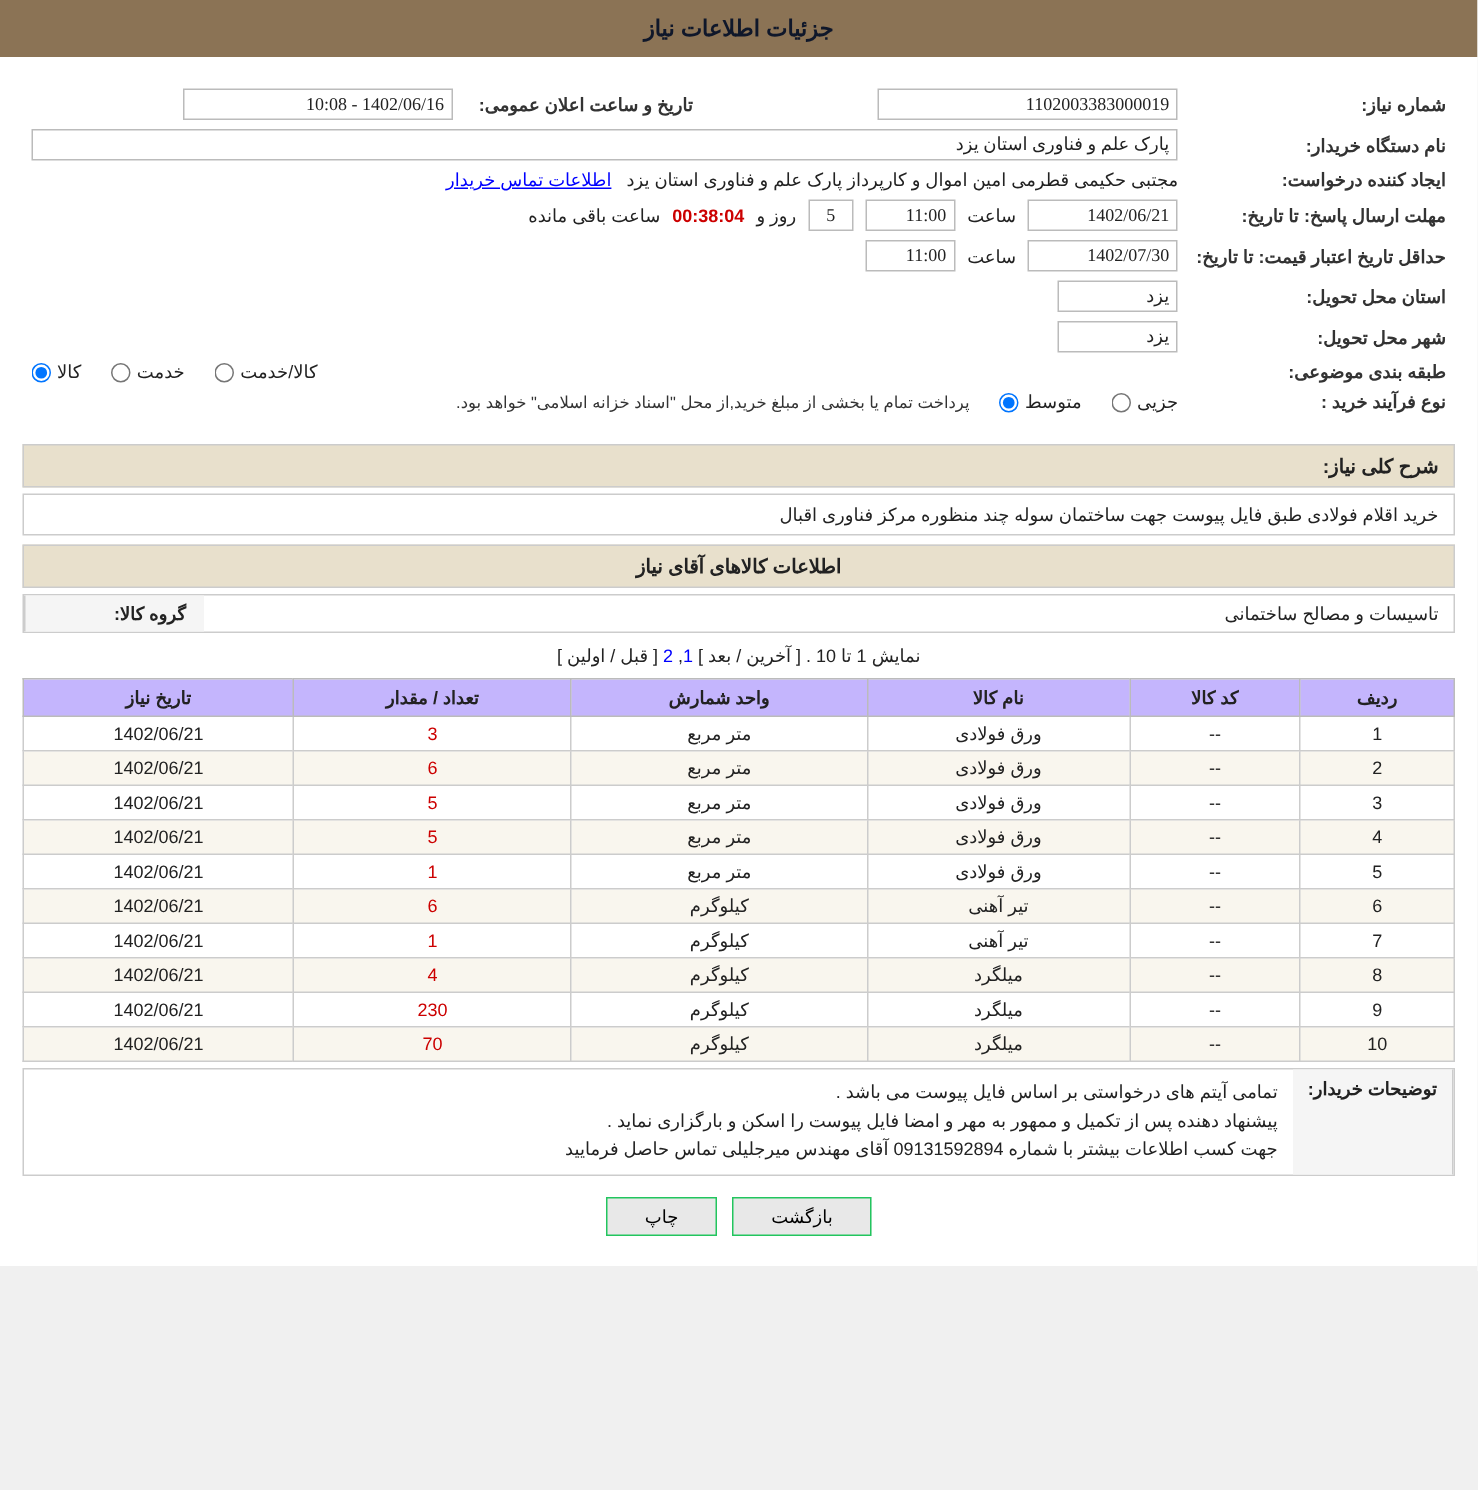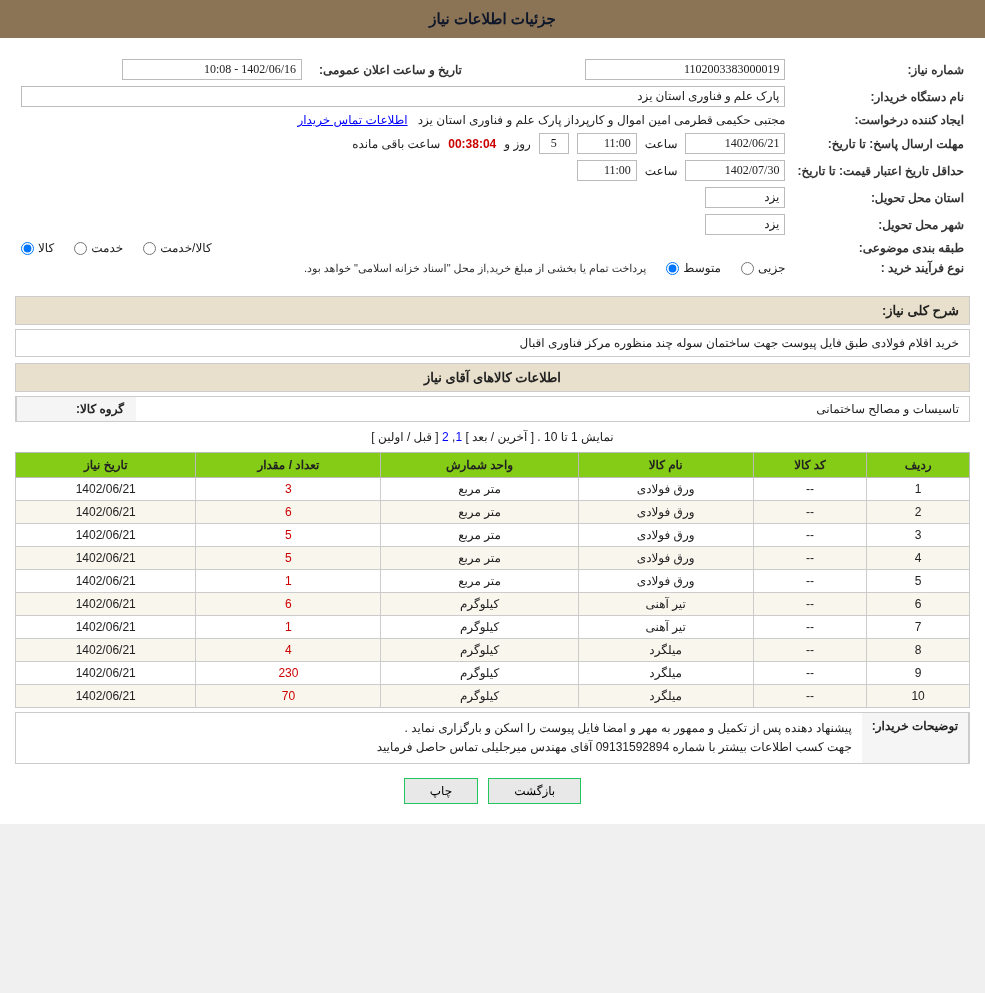--- a/index.html
+++ b/index.html
@@ -97,21 +97,21 @@
       text-align: right;
       line-height: 1.6;
     }
     .data-table {
       width: 100%;
       border-collapse: collapse;
       margin: 4px 0;
       font-size: 12px;
     }
     .data-table th {
-      background: #84cc16;
+      background: #c4b5fd;
       border: 1px solid #bbb;
       padding: 5px 8px;
       text-align: center;
       font-weight: bold;
     }
     .data-table td {
       border: 1px solid #ccc;
       padding: 4px 8px;
       text-align: center;
     }
@@ -460,20 +460,21 @@
             <td>1402/06/21</td>
           </tr>
         </tbody>
     </table>
 
     <div class="description-section">
       <div class="description-label">
         <span>توضيحات خريدار:</span>
       </div>
       <div class="description-content" id="buyer-desc-content">
+      <p>تمامی آیتم های درخواستی بر اساس فایل پیوست می باشد .</p>
           <p>پیشنهاد دهنده پس از تکمیل و ممهور به مهر و امضا فایل پیوست را اسکن و بارگزاری نماید .</p>
           <p>جهت کسب اطلاعات بیشتر با شماره  09131592894  آقای مهندس میرجلیلی تماس حاصل فرمایید</p>
         </div>
     </div>
 
     <div class="footer-buttons">
       <button>بازگشت</button>
       <button>چاپ</button>
     </div>
 

